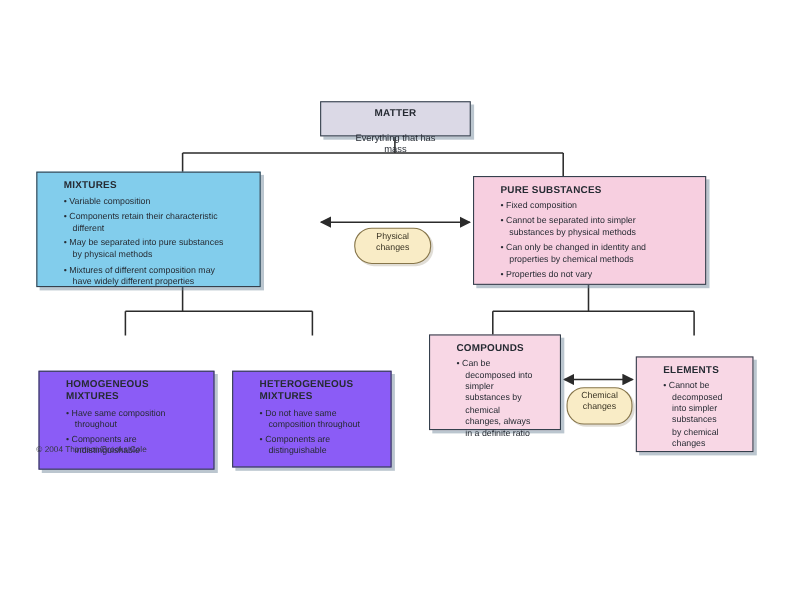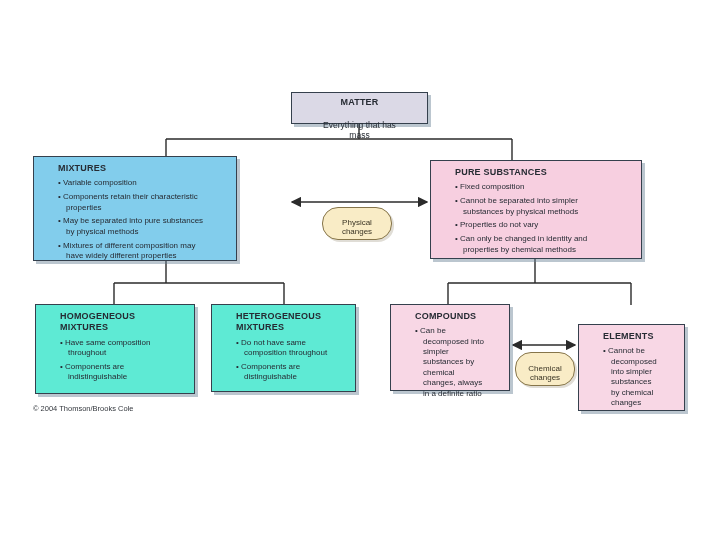--- a/index.html
+++ b/index.html
@@ -8,32 +8,32 @@
     font-family:"Liberation Sans", sans-serif; color:#262b33; overflow:hidden;
   }
   #wires { position:absolute; left:0; top:0; width:720px; height:540px; z-index:1; pointer-events:none; }
   .node {
     position:absolute; box-sizing:border-box; z-index:2;
     border:1.2px solid #35404d; padding:6px 24px;
     box-shadow:3px 3px 0 rgba(104,128,148,0.45);
   }
   .box-matter   { background:#dbd9e6; text-align:center; padding-top:4px; }
   .box-blue     { background:#82cdec; }
-  .box-blue-lt  { background:#5eead4; }
+  .box-blue-lt  { background:#8b5cf6;margin-top:33px; }
   .box-pink     { background:#f7cfe0; }
   .box-pink-lt  { background:#f8d7e5; }
   .node-title { font-size:9px; font-weight:bold; letter-spacing:0.2px; line-height:1.25; }
   .node-sub   { font-size:8.5px; margin-top:12px; }
   .bullets { margin:4px 0 0; padding:0; list-style:none; }
   .bullets li { font-size:8px; line-height:1.3; padding-left:8px; text-indent:-8px; margin-top:3.5px; }
   .bullets li::before { content:"• "; }
   .oval {
     position:absolute; box-sizing:border-box; z-index:3;
     background:#f9ecc6; border:1.2px solid #86754a; border-radius:16px;
-    display:flex; align-items:flex-end; justify-content:center; text-align:center;
+    display:flex; align-items:flex-start; justify-content:center; text-align:center;
     font-size:8px; line-height:1.2; color:#3a3424; padding:2px 6px;
     box-shadow:2px 2px 0 rgba(130,120,90,0.25);
   }
   .copyright { position:absolute; font-size:7.5px; color:#33373d; z-index:2; }
 </style>
 </head>
 <body>
 
 <div id="canvas">
 
@@ -57,33 +57,33 @@
 
   <div class="node box-matter" style="left:291px; top:92px; width:137px; height:32px;">
     <div class="node-title">MATTER</div>
     <div class="node-sub">Everything that has mass</div>
   </div>
 
   <div class="node box-blue" style="left:33px; top:156px; width:204px; height:105px;">
     <div class="node-title">MIXTURES</div>
     <ul class="bullets">
         <li>Variable composition</li>
-        <li>Components retain their characteristic properties</li>
+        <li>Components retain their characteristic different</li>
         <li>May be separated into pure substances by physical methods</li>
         <li>Mixtures of different composition may have widely different properties</li>
       </ul>
   </div>
 
   <div class="node box-pink" style="left:430px; top:160px; width:212px; height:99px;">
     <div class="node-title">PURE SUBSTANCES</div>
     <ul class="bullets">
         <li>Fixed composition</li>
         <li>Cannot be separated into simpler substances by physical methods</li>
+        <li>Can only be changed in identity and properties by chemical methods</li>
         <li>Properties do not vary</li>
-        <li>Can only be changed in identity and properties by chemical methods</li>
       </ul>
   </div>
 
   <div class="oval" style="left:322px; top:207px; width:70px; height:33px;">
     <span>Physical changes</span>
   </div>
 
   <div class="node box-blue-lt" style="left:35px; top:304px; width:160px; height:90px;">
     <div class="node-title">HOMOGENEOUS MIXTURES</div>
     <ul class="bullets">

